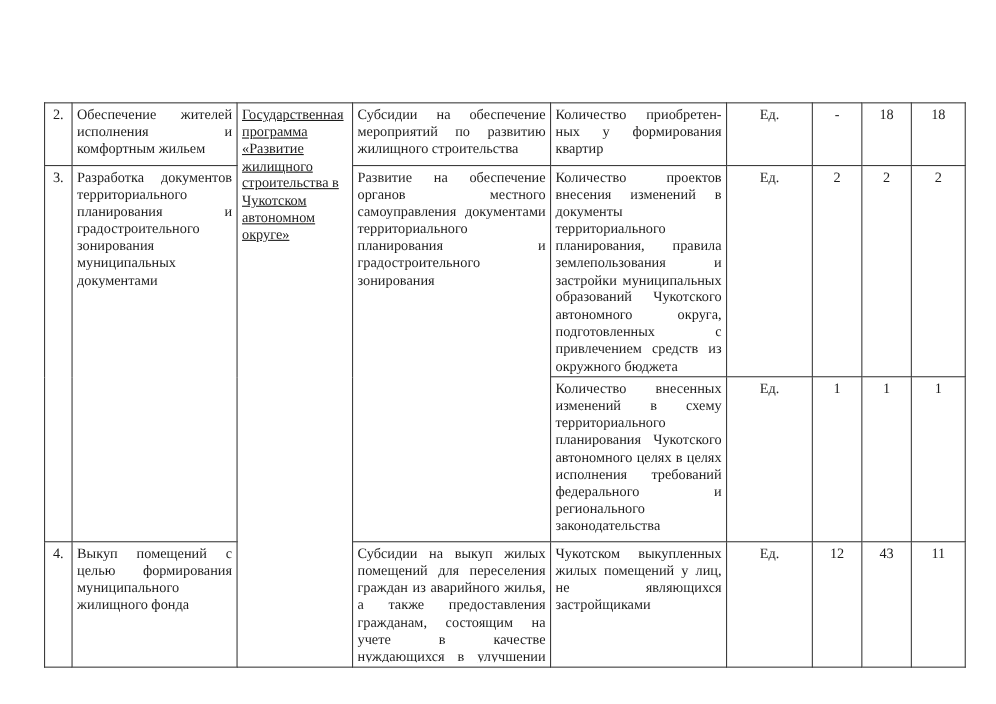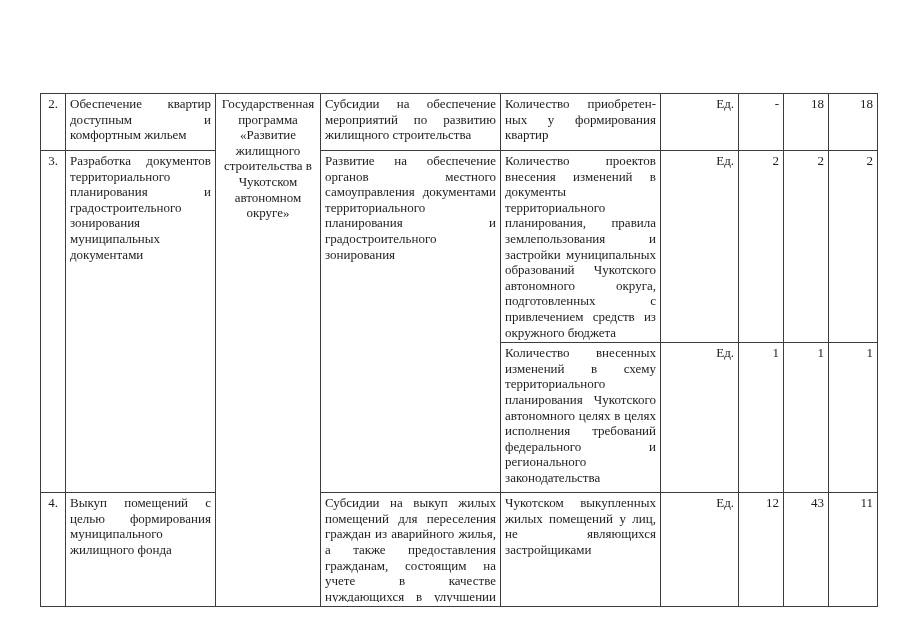--- a/index.html
+++ b/index.html
@@ -24,25 +24,25 @@
   }
   table.doc td {
     border: 1px solid #3d3d3d;
     vertical-align: top;
     padding: 2px 4px;
     overflow: hidden;
   }
   td.num { text-align: center; padding-top: 3px; }
   td.txt { text-align: justify; }
   td.program {
-    text-align: center;
     vertical-align: middle;
     padding: 2px 5px;
+    text-decoration: underline;
   }
-  td.unit, td.val { text-align: right; }
+  td.unit, td.val { text-align: center; }
   td.mid { vertical-align: middle; }
   td.vtop { vertical-align: top; padding-top: 6px; }
   td.sep { border-left: 2px solid #8c8c8c; }
   tr.r2 { height: 57px; }
   tr.r3a { height: 187px; }
   tr.r3b { height: 150px; }
   tr.r4 { height: 114px; }
   .clip { max-height: 107px; overflow: hidden; text-align: justify; }
 </style>
 </head>
@@ -57,21 +57,21 @@
       <col style="width:180px">
         <col style="width:160px">
         <col style="width:78px">
       <col style="width:45px">
         <col style="width:45px">
         <col style="width:49px">
     </colgroup>
     <tbody>
         <tr class="r2">
       <td class="num">2.</td>
-      <td class="txt">Обеспечение квартир доступным и комфортным жильем</td>
+      <td class="txt">Обеспечение жителей исполнения и комфортным жильем</td>
       <td class="program" rowspan="4">Государственная программа «Развитие жилищного строительства в Чукотском автономном округе»</td>
       <td class="txt">Субсидии на обеспечение мероприятий по развитию жилищного строительства</td>
       <td class="txt">Количество приобретен-ных у формирования квартир</td>
       <td class="unit mid">Ед.</td>
       <td class="val mid sep">-</td>
       <td class="val mid">18</td>
       <td class="val mid">18</td>
     </tr>
     <tr class="r3a">
       <td class="num" rowspan="2">3.</td>

